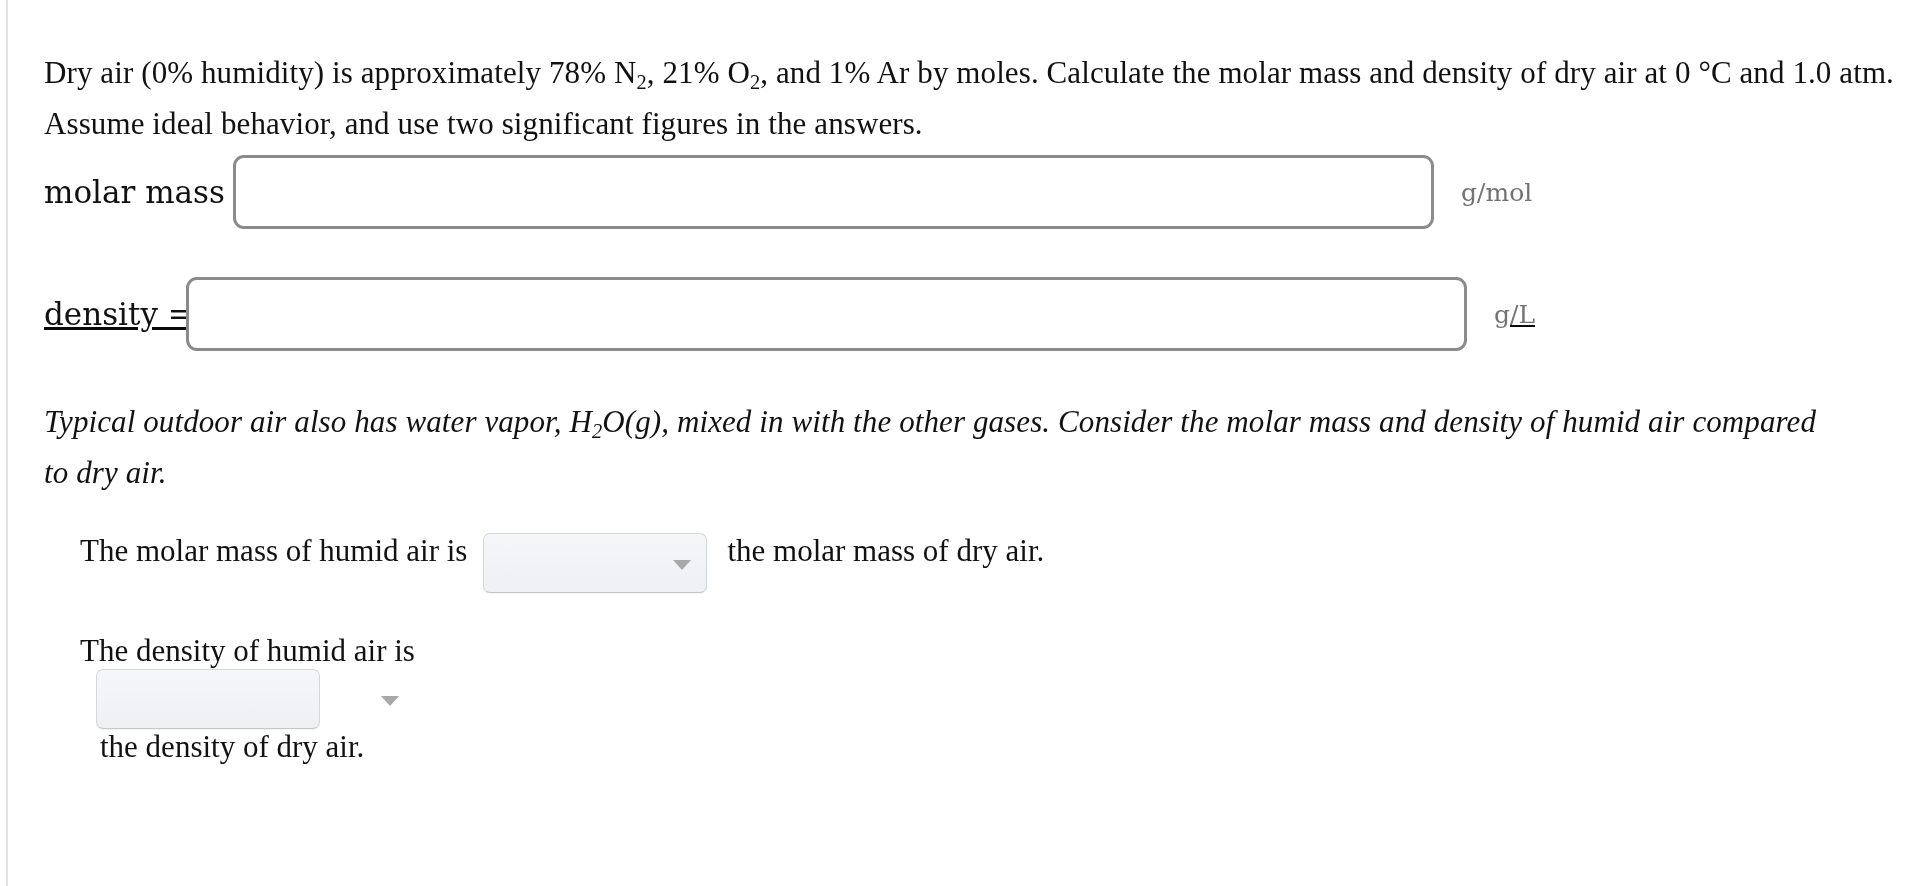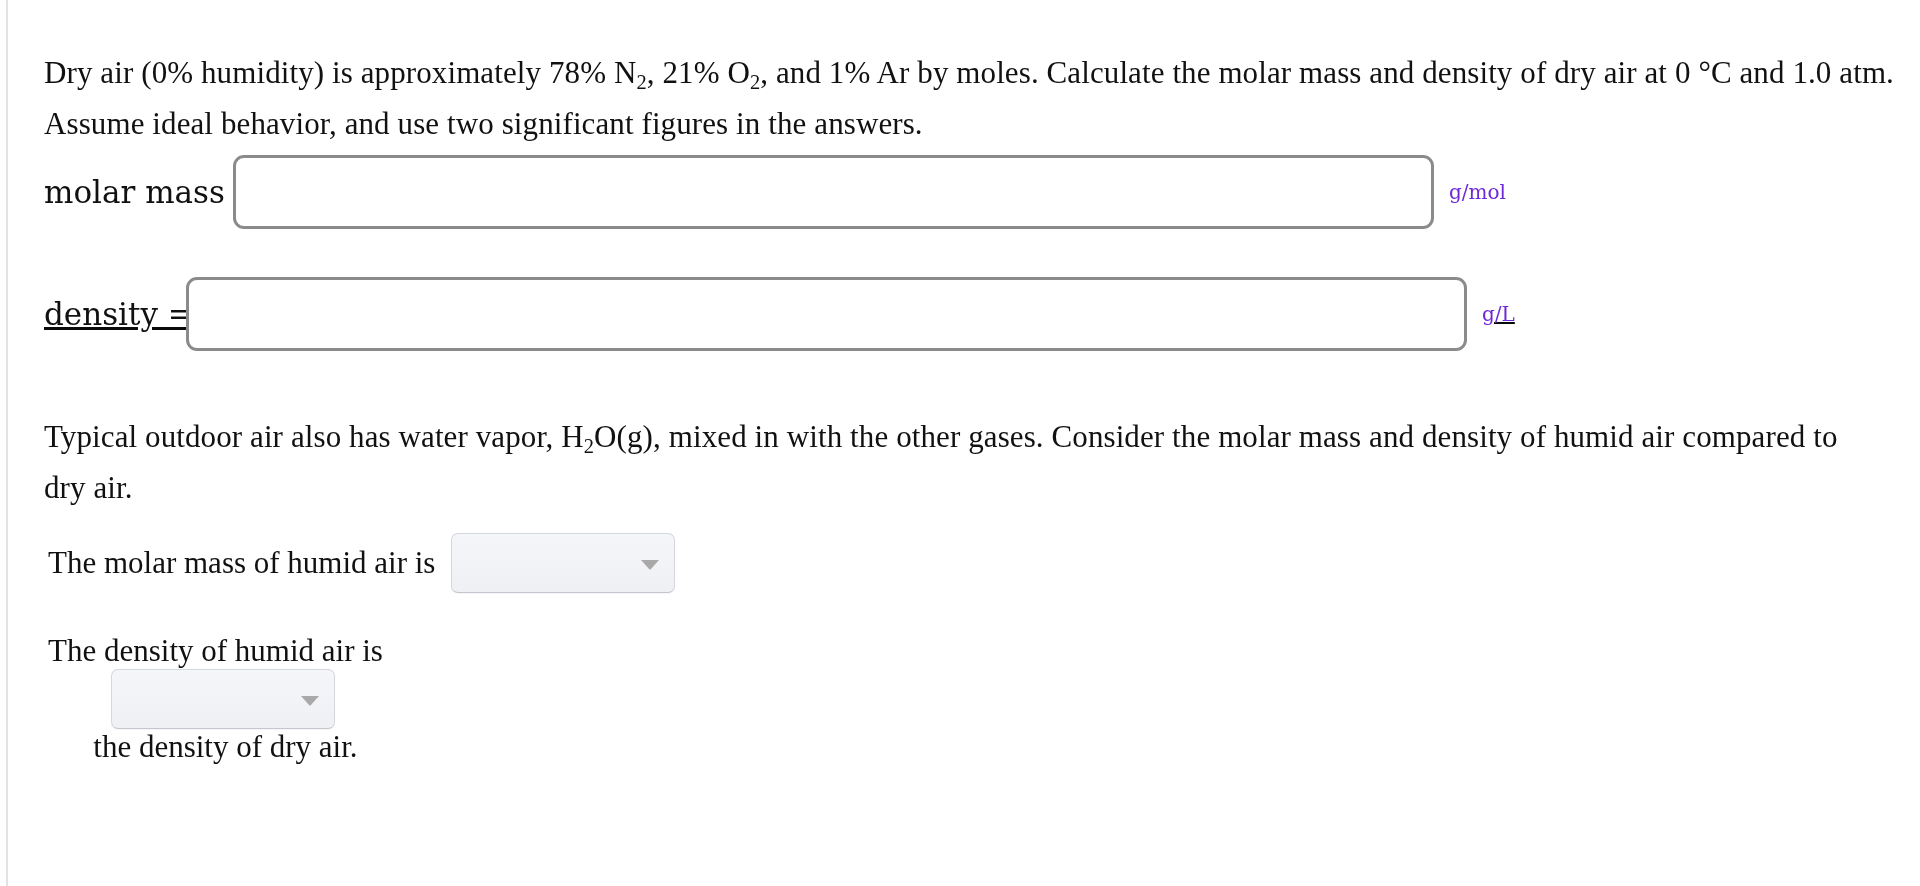--- a/index.html
+++ b/index.html
@@ -43,22 +43,23 @@
   }
 
   #paragraph-intro {
     left: 44px;
     top: 16px;
     width: 1860px;
   }
 
   #paragraph-humid {
     left: 44px;
-    top: 380px;
+    top: 365px;
     width: 1800px;
+    font-style: italic;
   }
 
   sub {
     font-size: 0.66em;
     vertical-align: -0.28em;
     line-height: 0;
   }
 
   
   .answer-row {
@@ -89,32 +90,32 @@
     font-family: "Liberation Serif", "DejaVu Serif", serif;
     font-size: 28px;
     color: #111111;
     padding: 0 14px;
     outline: none;
   }
   #input-molar-mass { width: 1201px; }
   #input-density    { width: 1281px; }
 
   .unit-label {
-    font-size: 20px;
+    font-size: 25px;
     font-family: "DejaVu Serif", "Liberation Serif", serif;
-    color: #6d28d9;
-    padding-left: 15px;
+    color: #737373;
+    padding-left: 27px;
     white-space: nowrap;
   }
 
   
   .compare-row {
     position: absolute;
     display: flex;
-    align-items: center;
+    margin-left: 32px;
   }
 
   #row-compare-molar-mass { left: 48px; top: 533px; }
   #row-compare-density    { left: 48px; top: 633px; flex-direction: column; }
 
   .compare-text {
     font-size: 31px;
     color: #111111;
     white-space: nowrap;
   }
@@ -188,20 +189,21 @@
   <p class="prose" id="paragraph-humid"><span>Typical outdoor air also has water vapor, H</span><sub>2</sub><span>O(g), mixed in with the other gases. Consider the molar mass and density of humid air compared to dry air.</span></p>
 
   <div class="compare-row" id="row-compare-molar-mass">
     <span class="compare-text lead">The molar mass of humid air is</span>
     <span class="select-wrap">
       <div class="fake-select" id="select-molar-mass">
         <span class="selected-value"></span>
       </div>
       <span class="select-arrow"></span>
     </span>
+    <span class="compare-text trail">the molar mass of dry air.</span>
   </div>
 
   <div class="compare-row" id="row-compare-density">
     <span class="compare-text lead">The density of humid air is</span>
     <span class="select-wrap">
       <div class="fake-select" id="select-density">
         <span class="selected-value"></span>
       </div>
       <span class="select-arrow"></span>
     </span>

